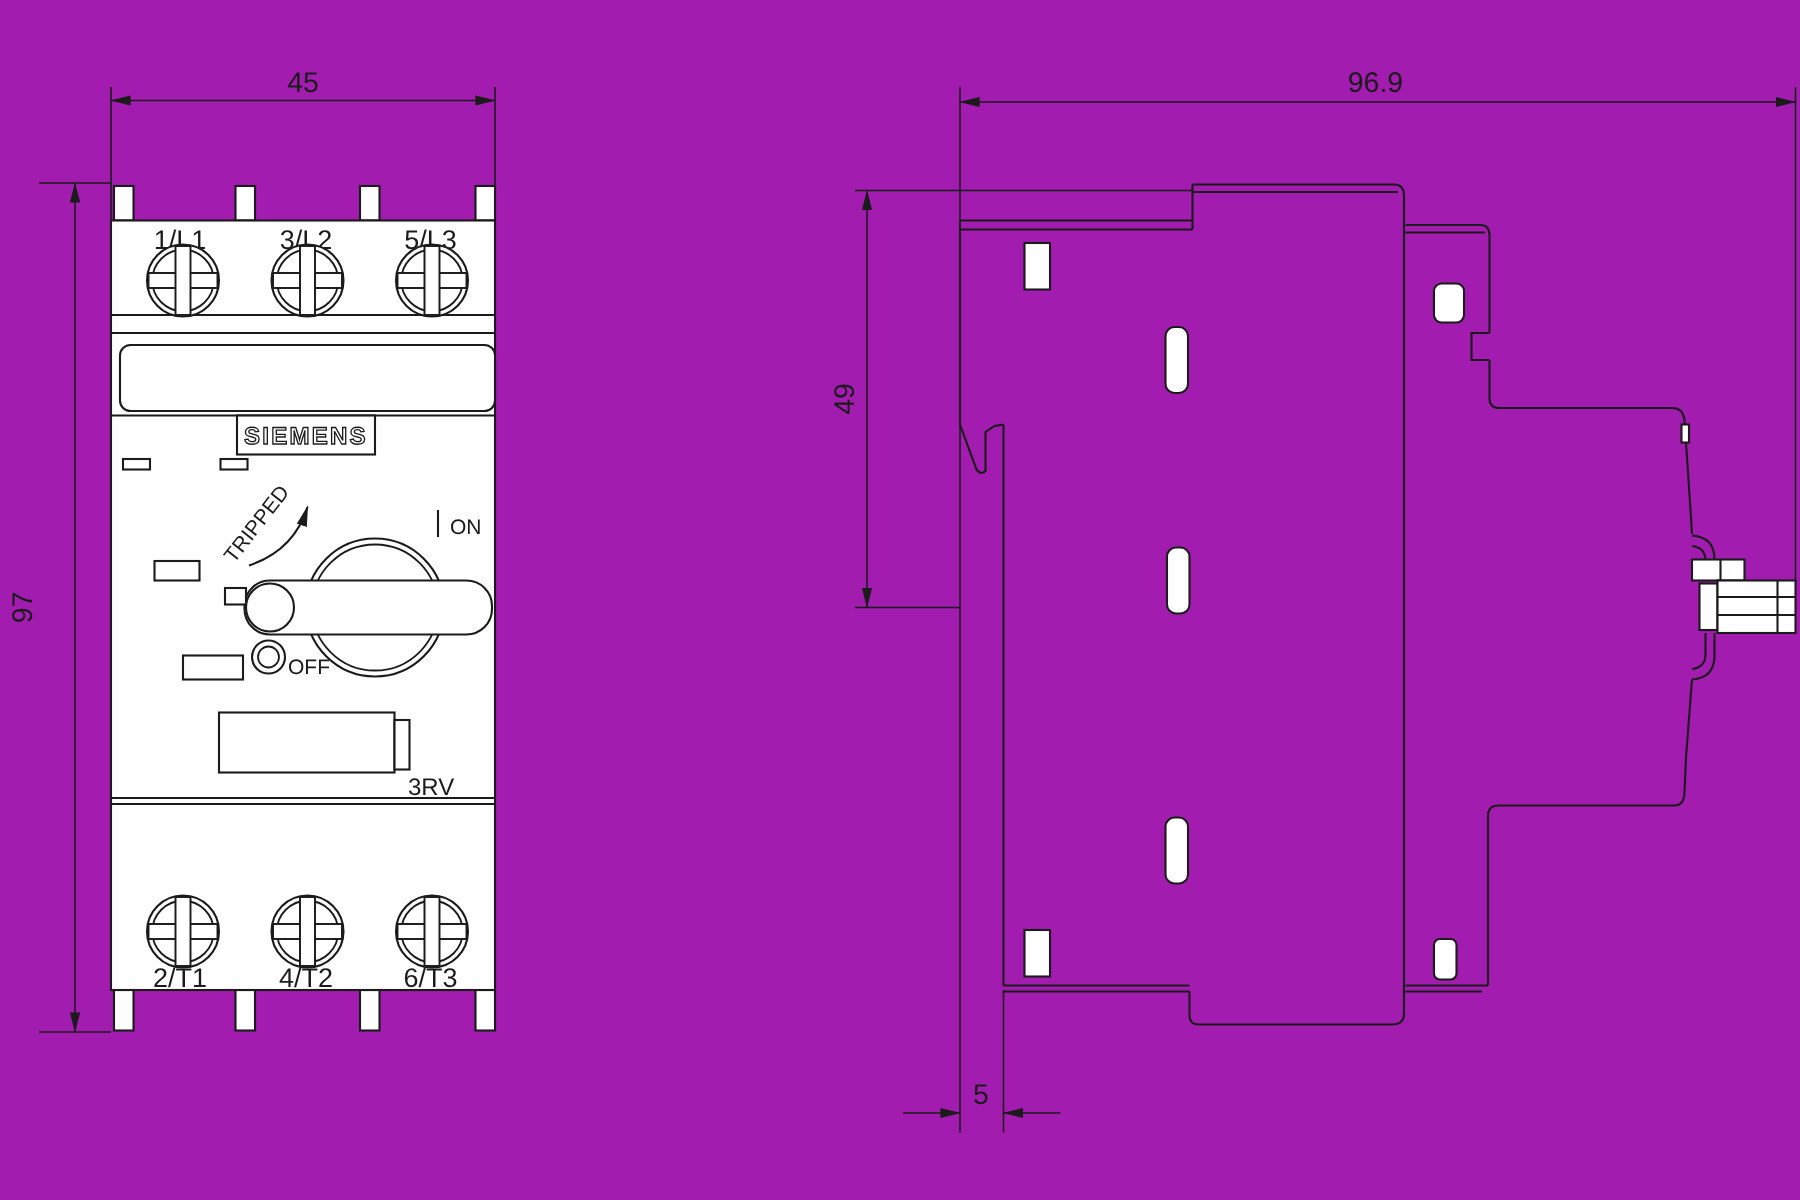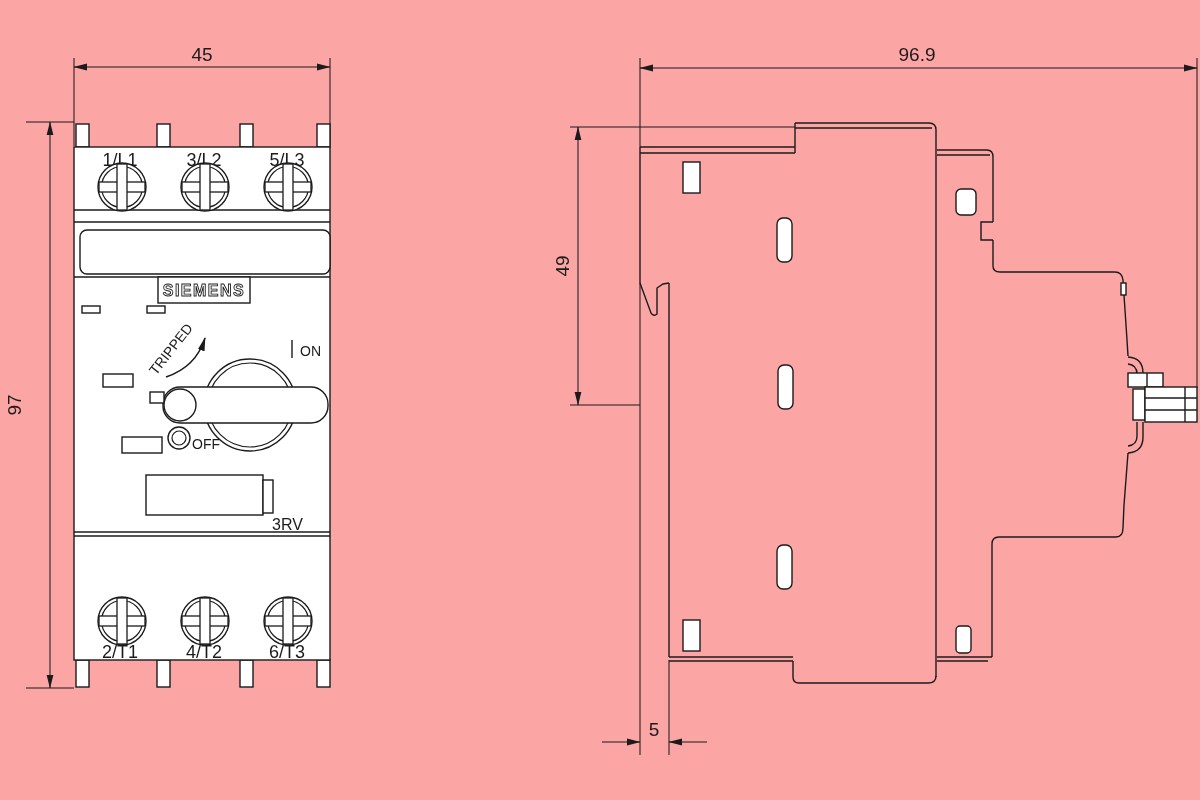--- a/index.html
+++ b/index.html
@@ -1,16 +1,16 @@
 <!DOCTYPE html>
 <html><head>
 <meta charset="utf-8">
 <style>
   html,body{margin:0;padding:0;background:#ffffff;}
-  .stage{position:relative;width:1200px;height:800px;background:#fca5a5;overflow:hidden;}
+  .stage{position:relative;width:1200px;height:800px;background:#a21caf;overflow:hidden;}
   svg{display:block;}
   svg text{font-family:"Liberation Sans","DejaVu Sans",sans-serif;fill:#1b1b1b;}
   .dim-txt{font-size:19px;}
   .term-txt{font-size:18px;}
   .small-txt{font-size:14px;}
   .brand-txt{font-size:16px;font-weight:bold;letter-spacing:1.5px;fill:#ffffff;stroke:#1b1b1b;stroke-width:0.9px;}
   .series-txt{font-size:16px;}
   .ln{stroke:#1b1b1b;stroke-width:1.4;fill:none;}
   .lnw{stroke:#1b1b1b;stroke-width:1.4;fill:#ffffff;}
   .ext{stroke:#1b1b1b;stroke-width:1.05;fill:none;}

